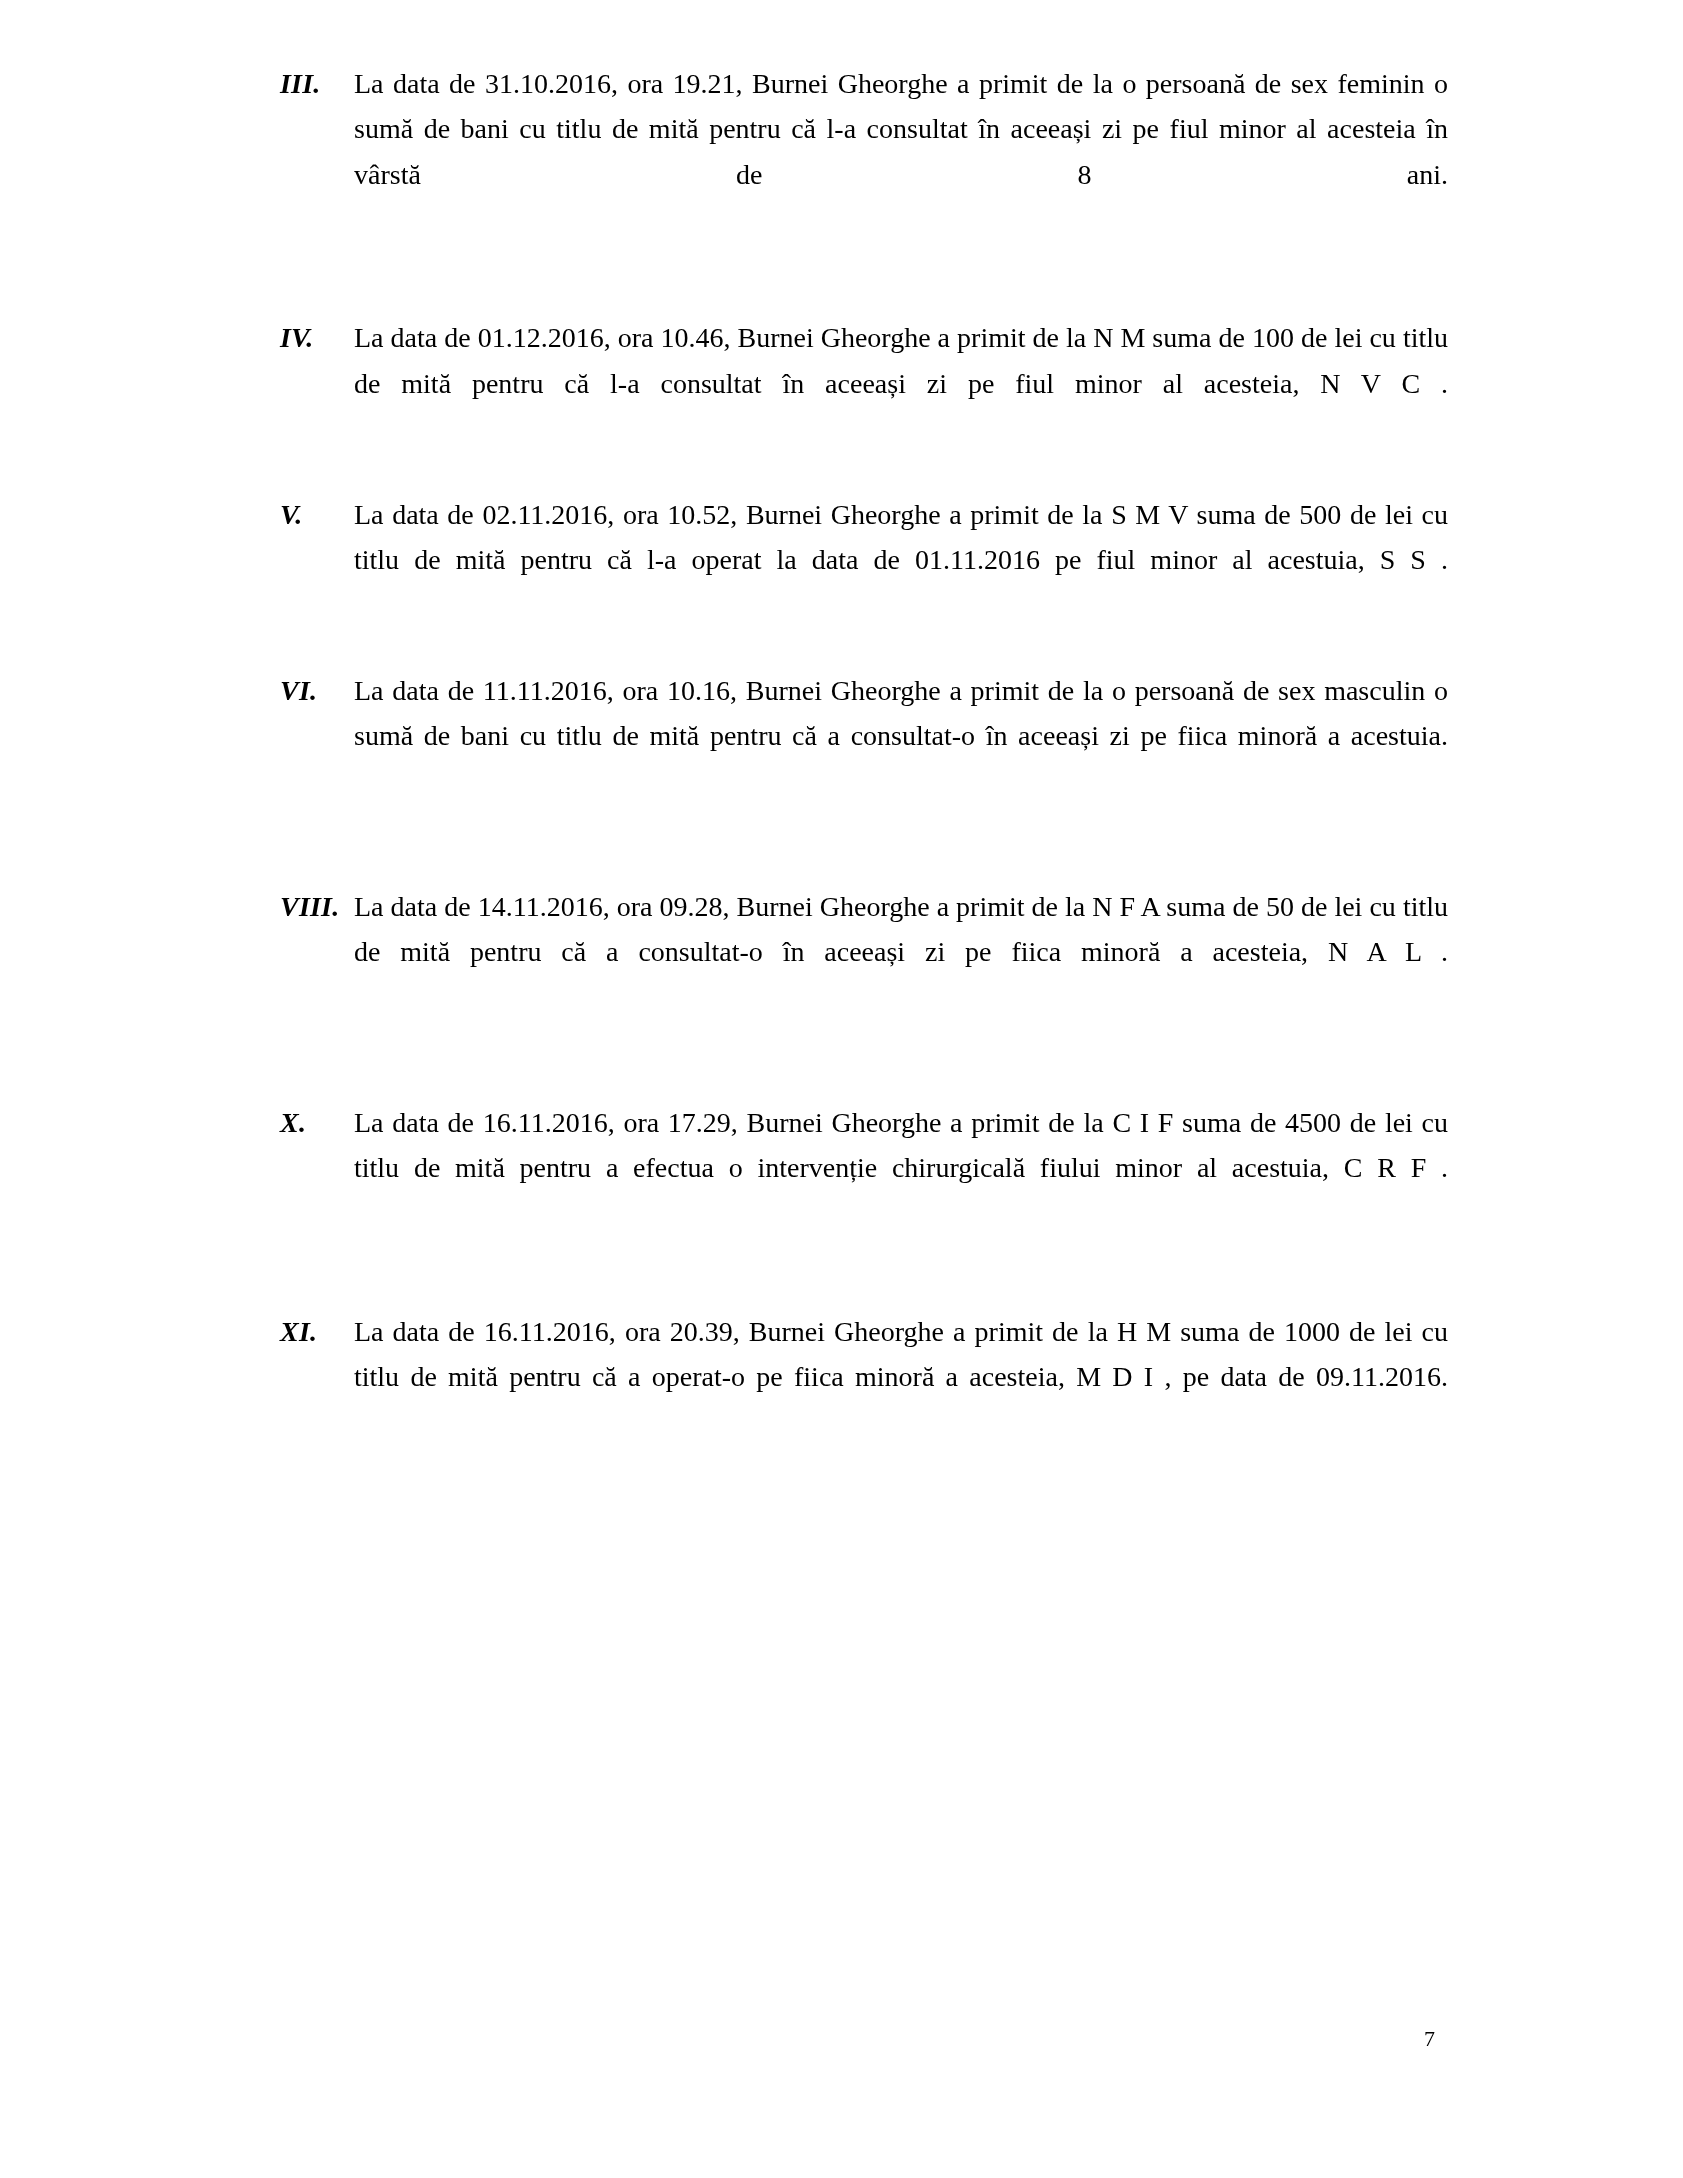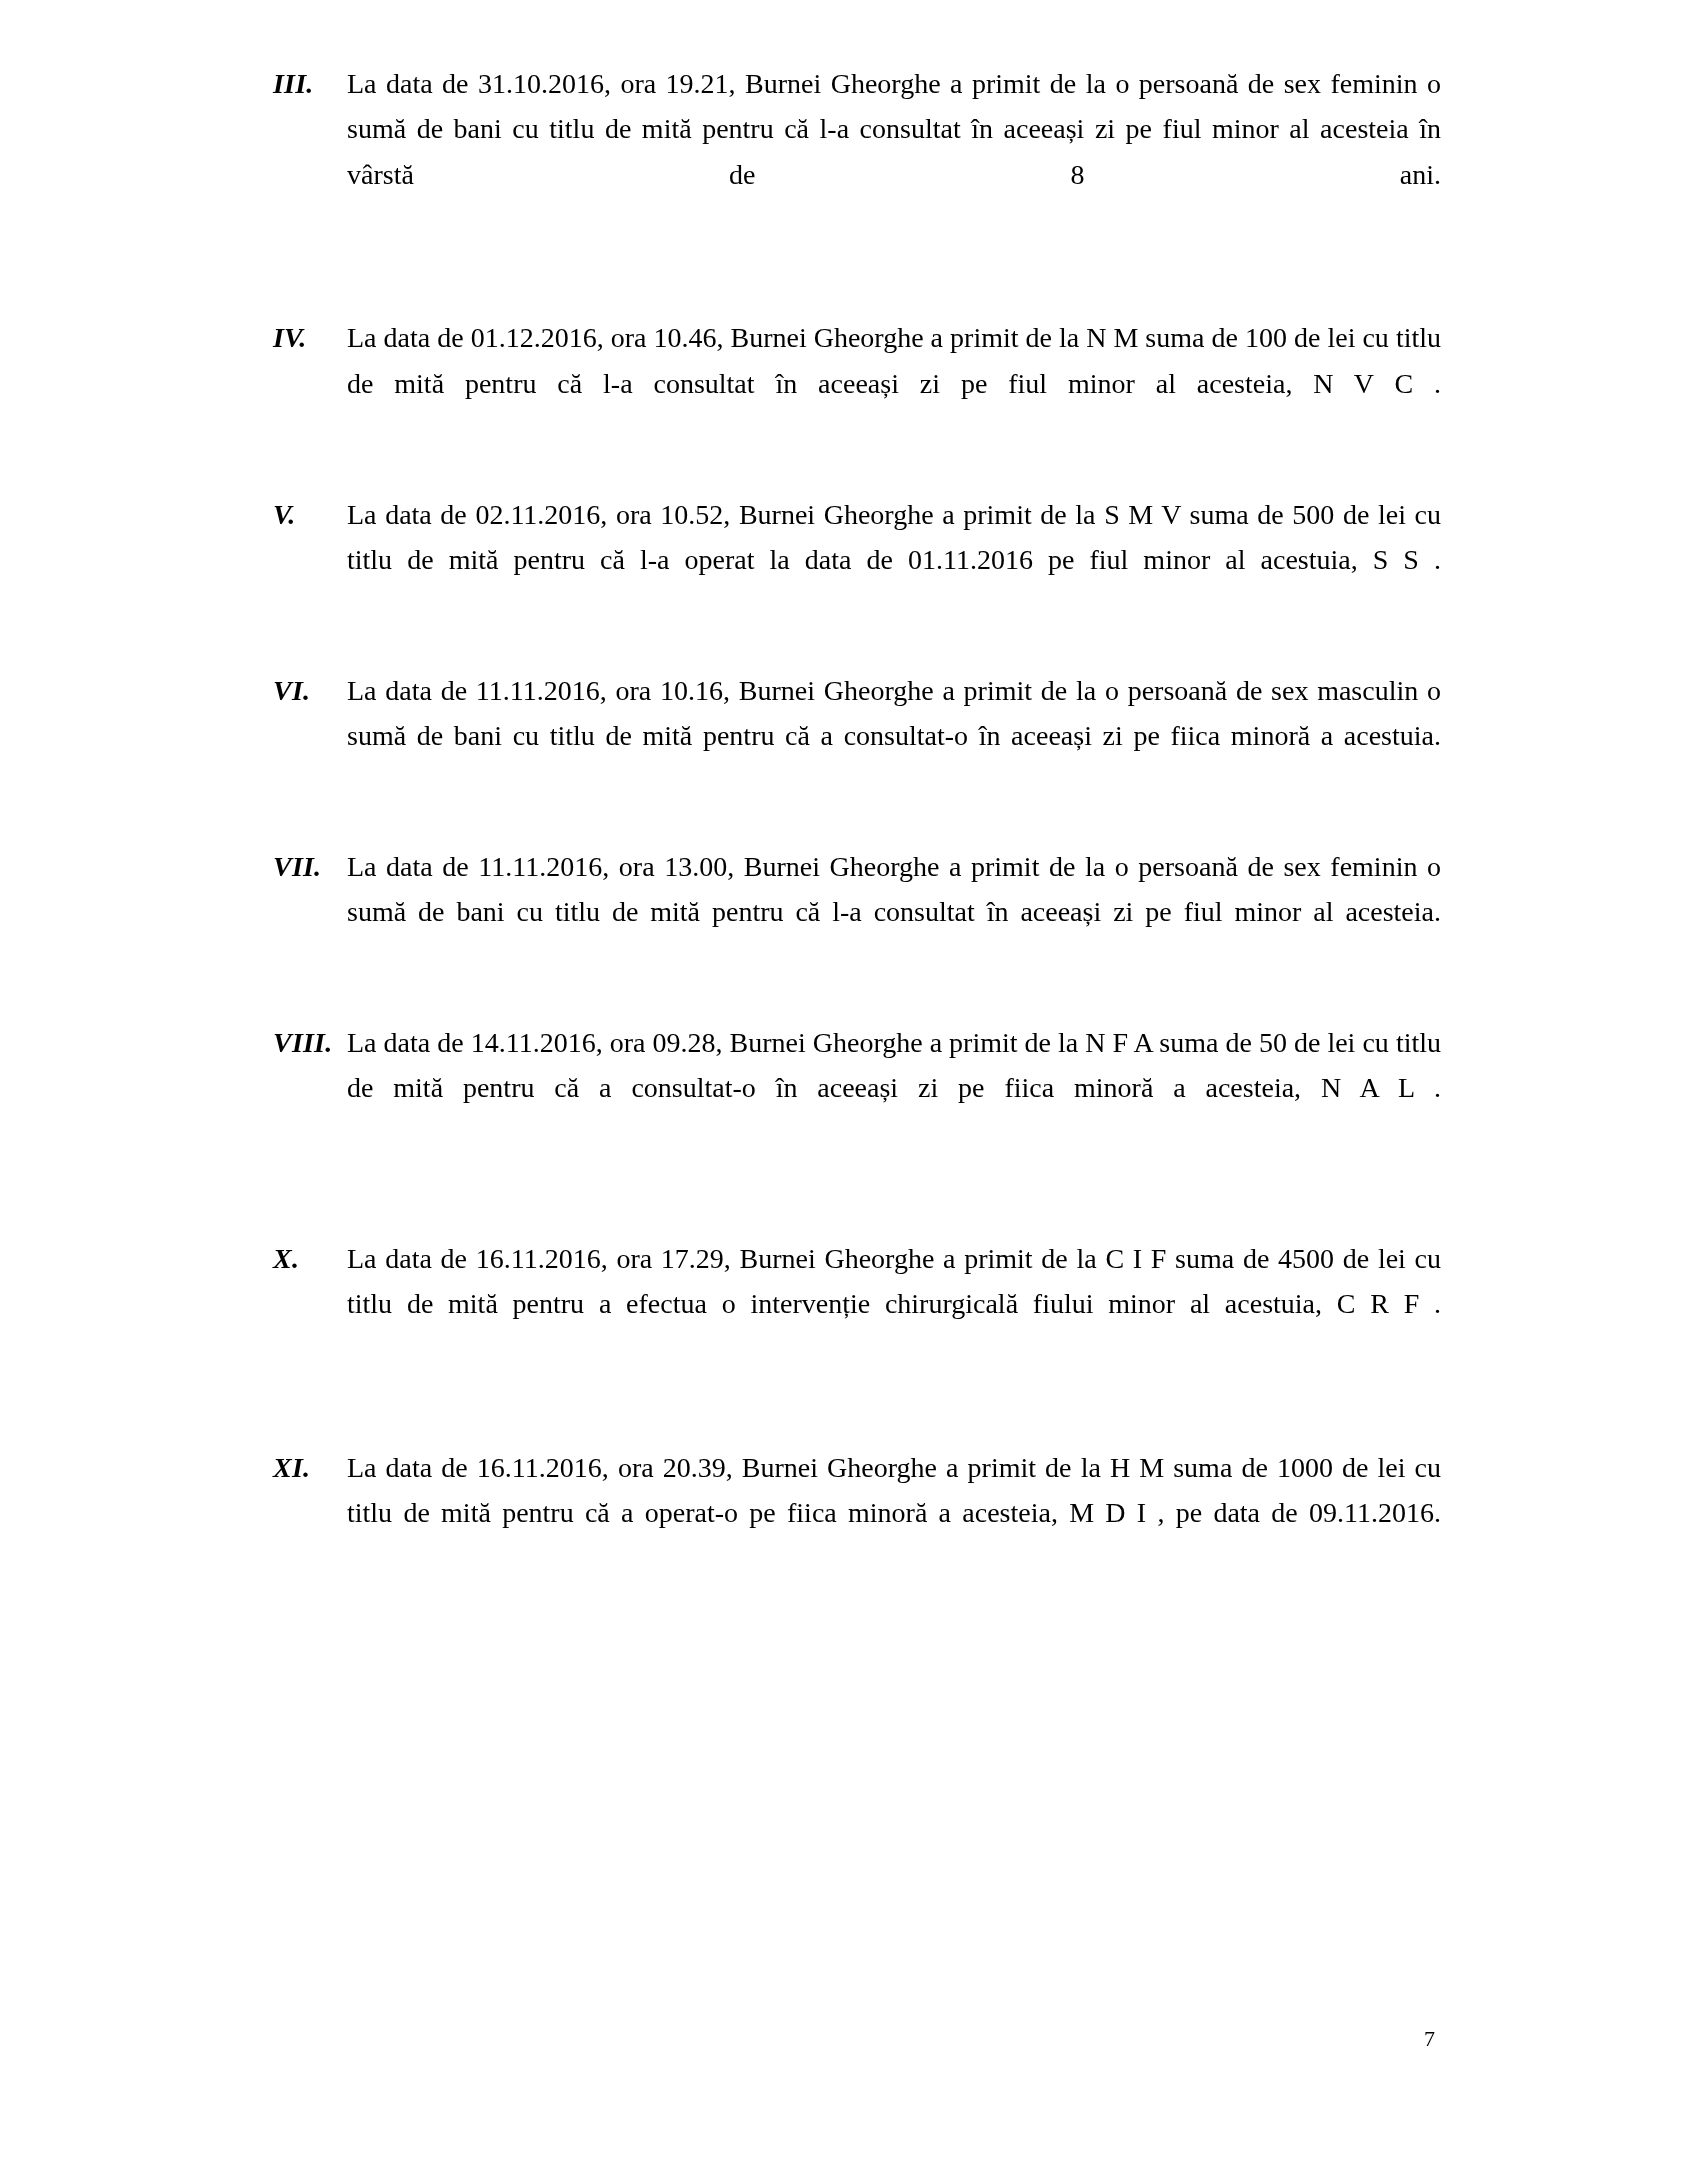--- a/index.html
+++ b/index.html
@@ -12,21 +12,21 @@
     width: 1683px;
     height: 2178px;
     background: #ffffff;
     margin: 0 auto;
     overflow: hidden;
     font-family: "Liberation Serif", "DejaVu Serif", serif;
     color: #000000;
   }
   .content {
     position: absolute;
-    left: 273px;
+    left: 280px;
     top: 61px;
     width: 1168px;
   }
   .item {
     display: flex;
     align-items: flex-start;
     font-size: 28px;
     line-height: 1.62;
   }
   .item-marker {
@@ -89,24 +89,20 @@
 
     <div class="gap-md"></div>
 
     <div class="item">
       <div class="item-marker">VI.</div>
       <div class="item-body">La data de 11.11.2016, ora 10.16, Burnei Gheorghe a primit de la o persoană de sex masculin o sumă de bani cu titlu de mită pentru că a consultat-o în aceeași zi pe fiica minoră a acestuia.</div>
     </div>
 
     <div class="gap-md"></div>
 
-    <div class="item">
-      <div class="item-marker">VII.</div>
-      <div class="item-body">La data de 11.11.2016, ora 13.00, Burnei Gheorghe a primit de la o persoană de sex feminin o sumă de bani cu titlu de mită pentru că l-a consultat în aceeași zi pe fiul minor al acesteia.</div>
-    </div>
 
     <div class="gap-md"></div>
 
     <div class="item">
       <div class="item-marker">VIII.</div>
       <div class="item-body">La data de 14.11.2016, ora 09.28, Burnei Gheorghe a primit de la N F A suma de 50 de lei cu titlu de mită pentru că a consultat-o în aceeași zi pe fiica minoră a acesteia, N A L  .</div>
     </div>
 
     <div class="gap-md"></div>
 

